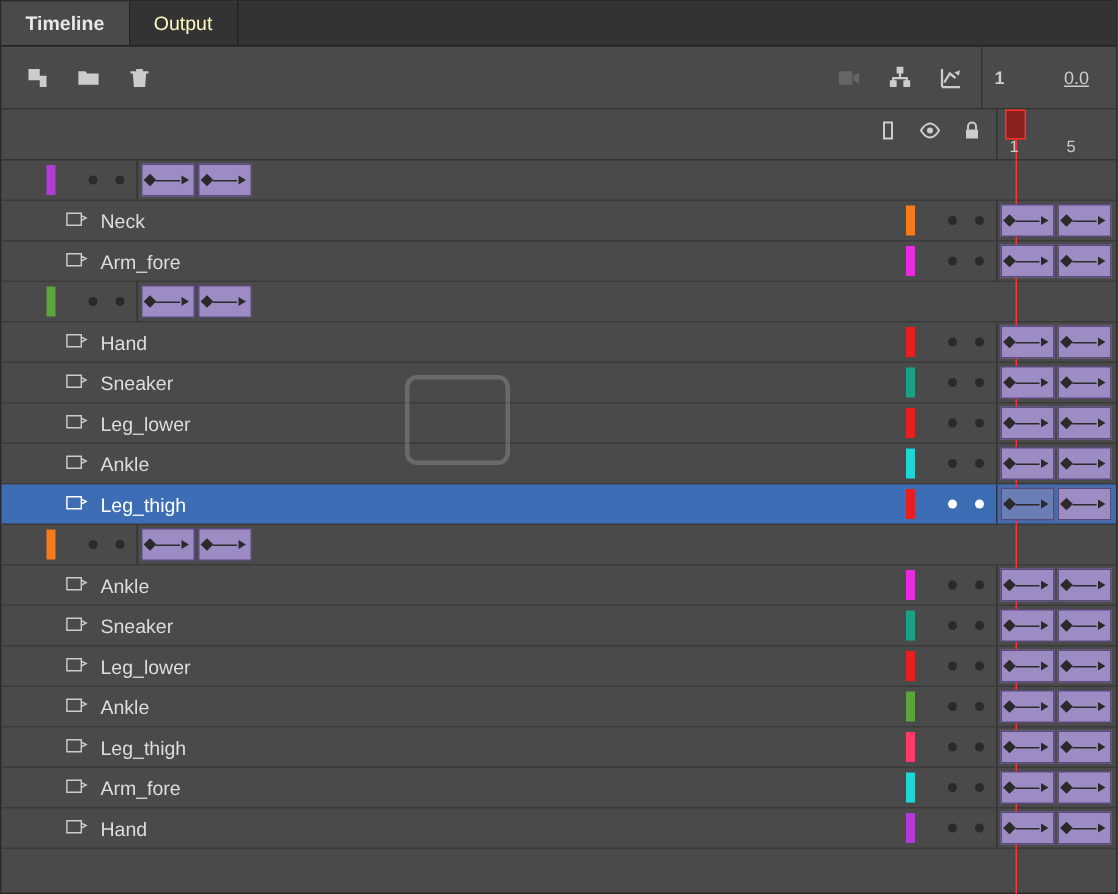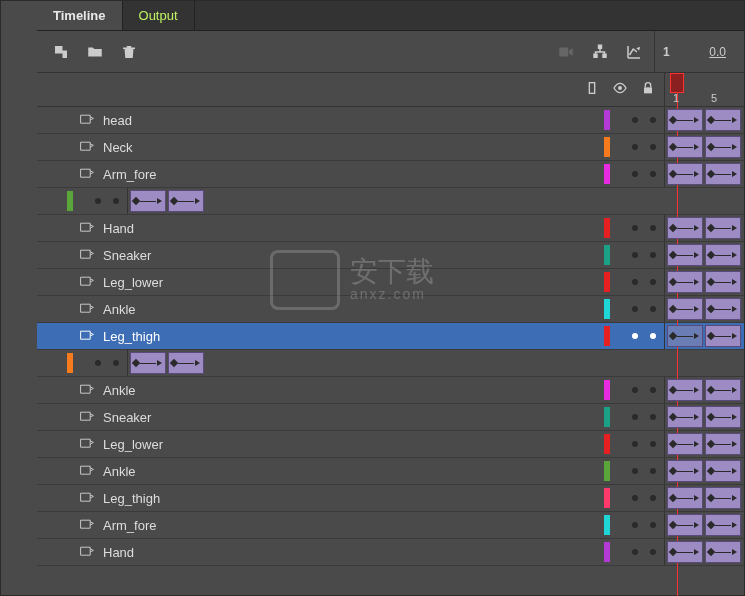--- a/index.html
+++ b/index.html
@@ -1,22 +1,22 @@
 <!DOCTYPE html>
 <html><head>
 <meta charset="utf-8">
 <style>
 * { margin: 0; padding: 0; box-sizing: border-box; font-family: Arial, sans-serif; }
 html, body { width: 745px; height: 596px; overflow: hidden; background: #4a4a4a; }
 
-.app { width: 745px; height: 596px; display: flex; flex-direction: column; background: #4a4a4a; border: 1px solid #2a2a2a; padding-left: 36px; }
+.app { width: 745px; height: 596px; display: flex; flex-direction: column; background: #4a4a4a; border: 1px solid #2a2a2a; }
 
 
 .tabs { height: 30px; background: #333; display: flex; align-items: stretch; border-bottom: 1px solid #222; }
-.tab { padding: 0 16px; display: flex; align-items: center; color: #bef264; font-size: 13px; cursor: pointer; border-right: 1px solid #222; }
+.tab { padding: 0 16px; display: flex; align-items: center; color: #fef9c3; font-size: 13px; cursor: pointer; border-right: 1px solid #222; }
 .tab.active { background: #4a4a4a; color: #e8e8e8; font-weight: bold; }
 
 
 .toolbar { height: 42px; display: flex; align-items: center; padding: 0 10px; border-bottom: 1px solid #333; }
 .tool-btn { width: 28px; height: 28px; display: flex; align-items: center; justify-content: center; color: #ccc; cursor: pointer; margin-right: 6px; }
 .tool-btn svg { width: 18px; height: 18px; fill: #ccc; }
 .tool-btn.dim svg { fill: #666; }
 .toolbar-spacer { flex: 1; }
 .toolbar-right { display: flex; align-items: center; }
 .frame-header { width: 80px; display: flex; align-items: center; justify-content: space-between; padding: 0 8px; color: #ccc; font-size: 12px; border-left: 1px solid #333; height: 42px; }
@@ -134,26 +134,20 @@
       <div class="playhead"></div>
       <div class="ruler">
         <span class="ruler-mark" style="left:8px">1</span>
         <span class="ruler-mark" style="left:46px">5</span>
       </div>
     </div>
   </div>
 
   <div class="layers" id="layers">
       <div class="layer-row">
-        <div class="layer-left">
-          <span class="layer-icon"><svg viewBox="0 0 20 16">
-              <path d="M2 2h12v10H2z M14 4l4 2-4 2"></path>
-            </svg></span>
-          <span class="layer-name">head</span>
-        </div>
         <div class="layer-mid">
           <div class="color-swatch" style="background: rgb(180, 58, 214);"></div>
           <div class="dot-spacer">
             <div class="dot"></div>
           </div>
           <div class="dot-spacer">
             <div class="dot"></div>
           </div>
         </div>
         <div class="layer-track">
@@ -619,17 +613,13 @@
             <span class="kf-line"></span>
             <span class="kf-arrow"></span>
           </div>
         </div>
       </div>
     </div>
 </div>
 
 <div class="watermark">
   <div class="wm-icon"></div>
-  <div>
-    <div class="wm-text">安下载</div>
-    <div class="wm-sub">anxz.com</div>
-  </div>
 </div>
 
 </body></html>

